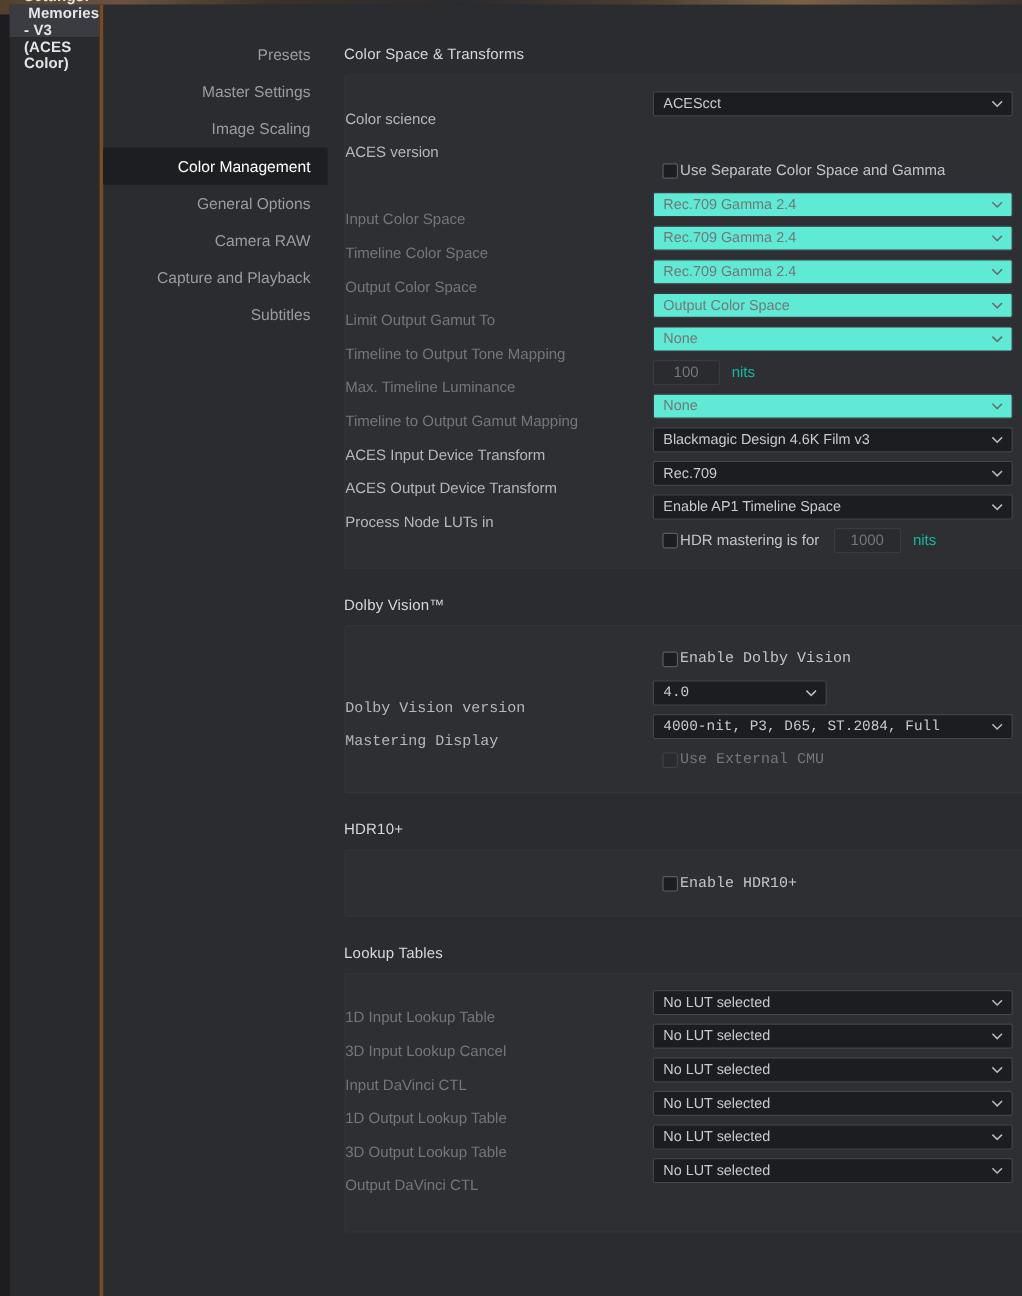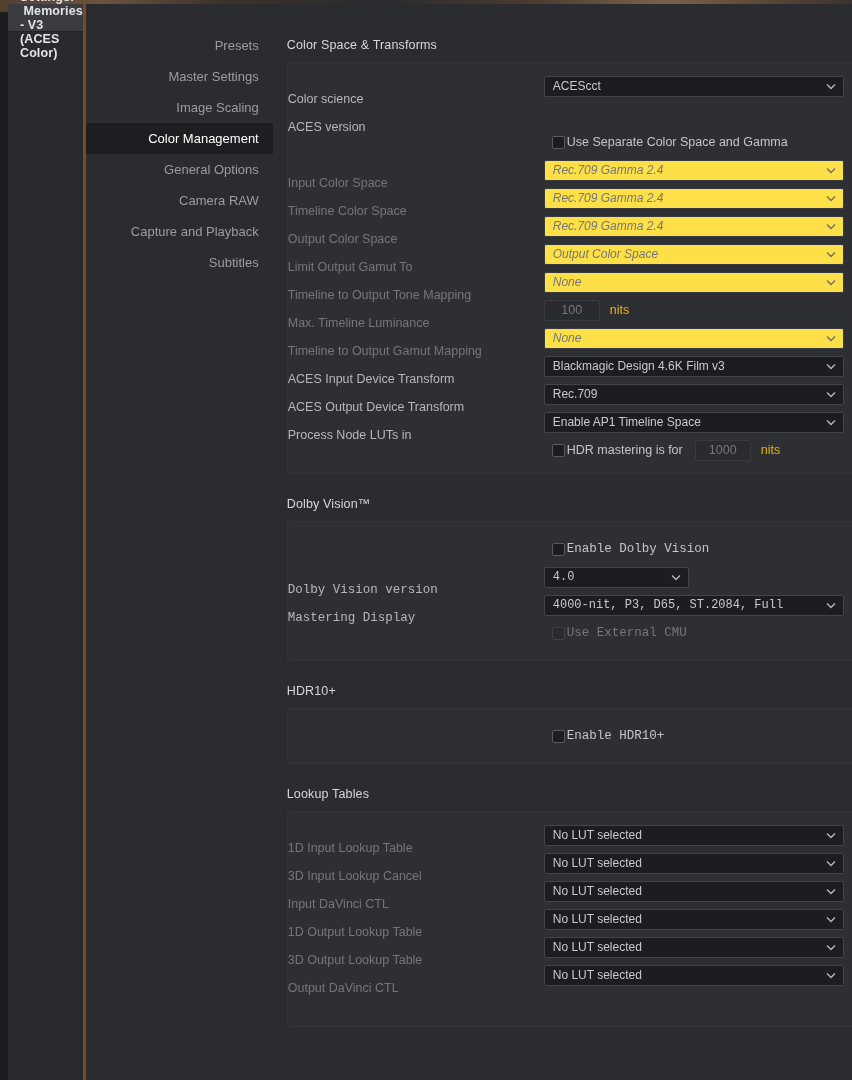--- a/index.html
+++ b/index.html
@@ -136,42 +136,41 @@
   }
   .dd.w-narrow { width: 145px; }
   .dd .dd-val {
     flex: 1 1 auto; white-space: nowrap; overflow: hidden;
   }
   .dd .chev {
     flex: 0 0 12px; margin-left: 6px;
     display: flex; align-items: center; justify-content: center;
   }
   .dd.dim {
-    background: #fde047;
+    background: #5eead4;
     border-color: #3a3b40;
     color: #75767b;
     cursor: default;
-    font-style: italic;
   }
   .dd.dim .chev svg path { stroke: #6a6b70; }
 
   
   .numfield {
     width: 56px; height: 21px;
     background: #1c1d20;
     border: 1px solid #43444a;
     border-radius: 2px;
     display: flex; align-items: center; justify-content: center;
     font-size: 12.5px; color: #c9c9ce;
   }
   .numfield.dim { background:#2a2b2f; border-color:#3a3b40; color:#75767b; }
   .units {
     font-size: 12.5px; color: #b6b6bb; margin-left: 10px;
   }
-  .units.dim { color: #eab308; text-align: center; }
+  .units.dim { color: #14b8a6; text-align: center; }
 
   
   .cb-row { display:flex; align-items:center; height:28px; }
   .cb-offset { padding-left: 256px; }
   .cb {
     width: 13px; height: 13px;
     background: #1c1d20;
     border: 1px solid #5a5b61;
     border-radius: 2px;
     flex: 0 0 13px;

